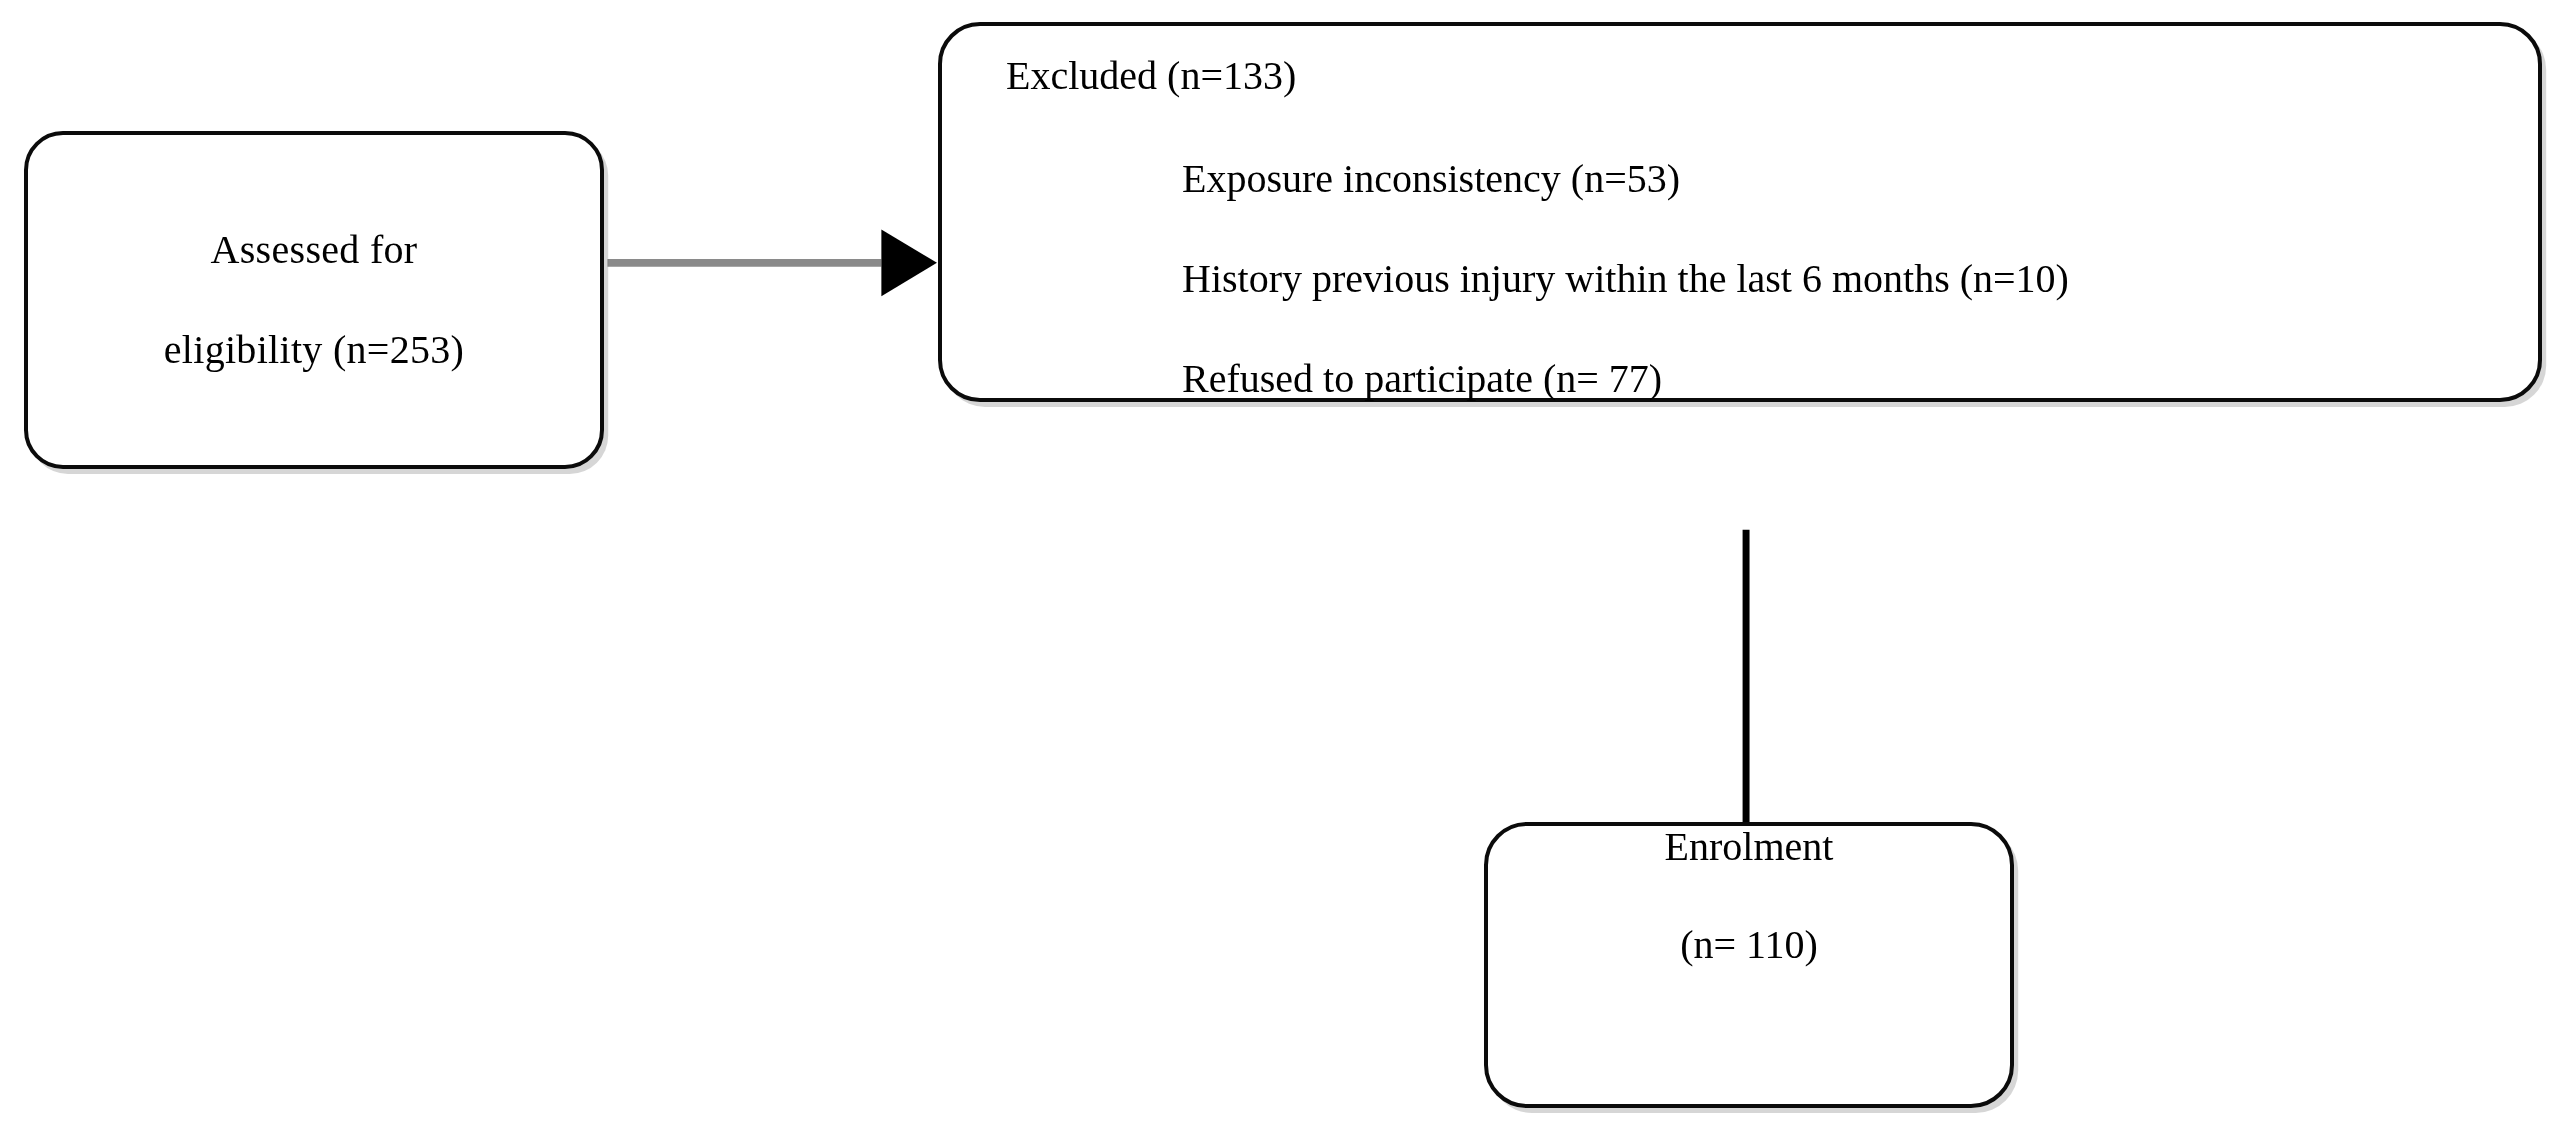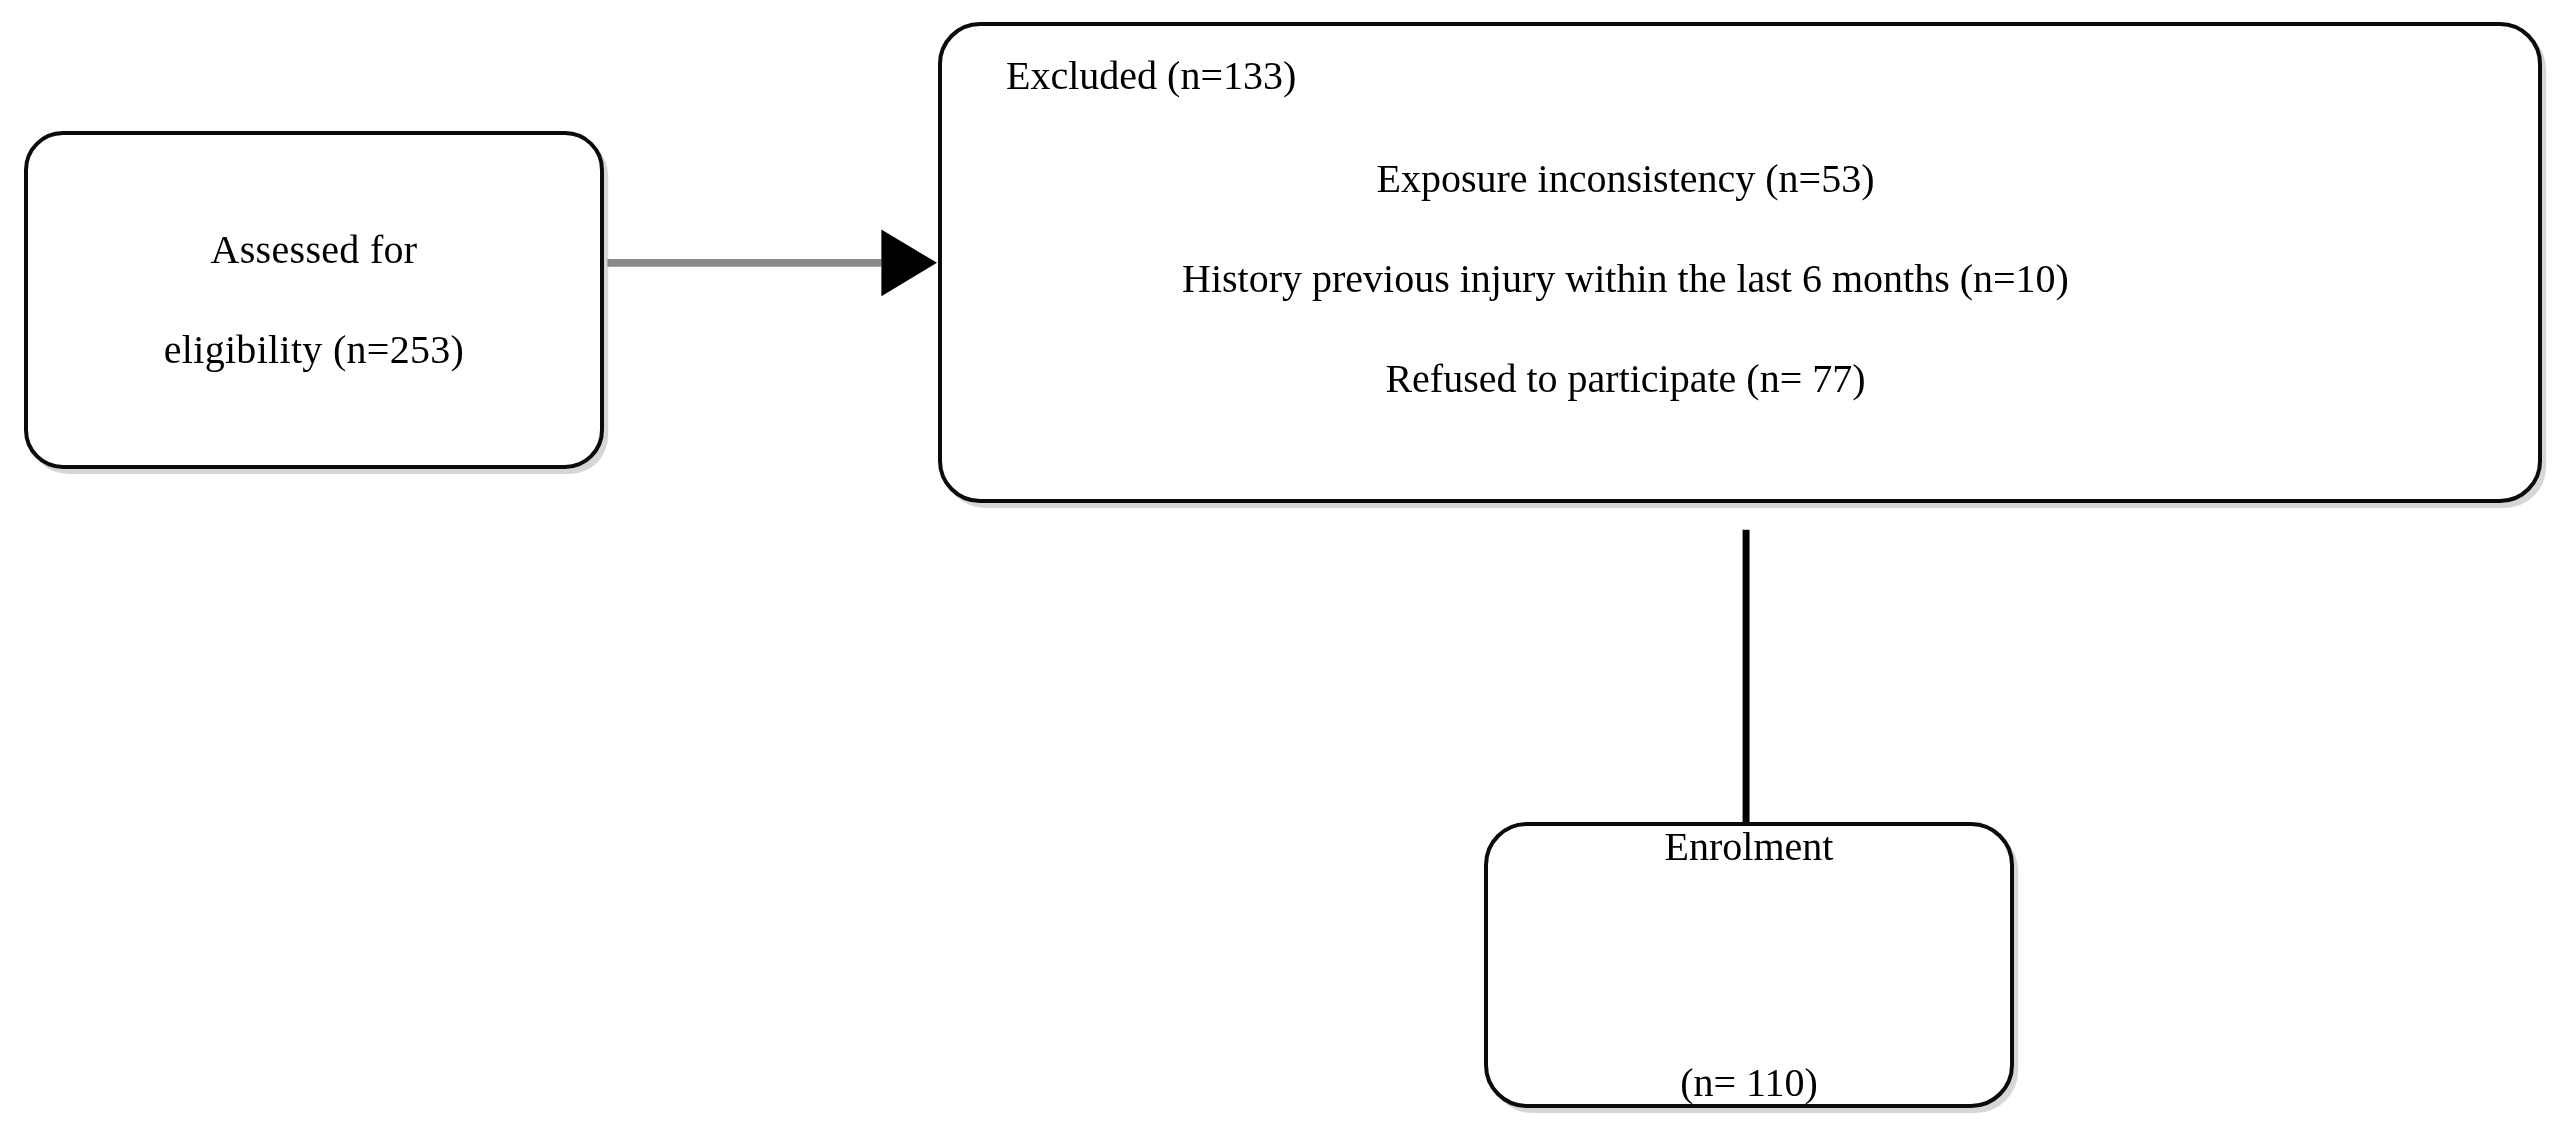--- a/index.html
+++ b/index.html
@@ -57,24 +57,23 @@
     letter-spacing: 0.3px;
     text-align: center;
     white-space: nowrap;
   }
   .node-assessed .line.first { margin-bottom: 58px; }
 
   .node-excluded {
     left: 938px;
     top: 22px;
     width: 1604px;
-    height: 481px;
+    height: 380px;
     border-radius: 42px;
     padding: 32px 0 0 0;
-    text-align: center;
   }
   .node-excluded .heading {
     position: absolute;
     left: 64px;
     top: 29px;
     font-size: 40px;
     line-height: 1.05;
     white-space: nowrap;
   }
   .node-excluded .sub-list {
@@ -95,21 +94,21 @@
 
   .node-enrolment {
     left: 1484px;
     top: 822px;
     width: 530px;
     height: 286px;
     border-radius: 43px;
     display: flex;
     flex-direction: column;
     align-items: center;
-    justify-content: space-between;
+    justify-content: flex-start;
   }
   .node-enrolment .line {
     font-size: 40px;
     line-height: 1.05;
     text-align: center;
     white-space: nowrap;
   }
   .node-enrolment .line.first { margin-bottom: 56px; }
 </style>
 </head>

